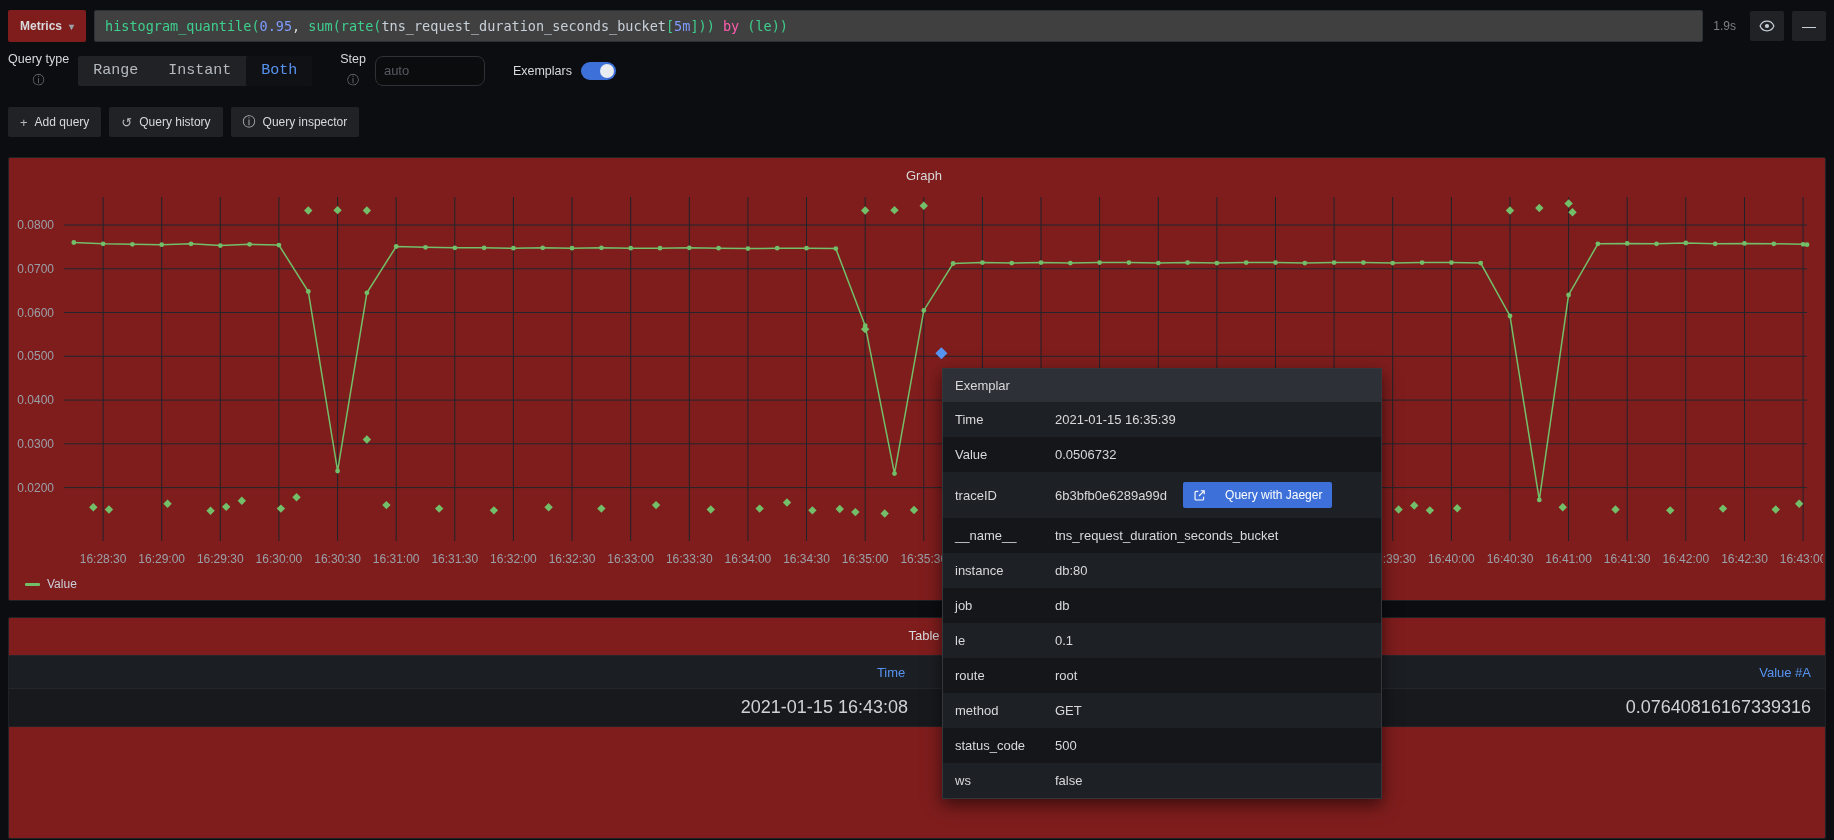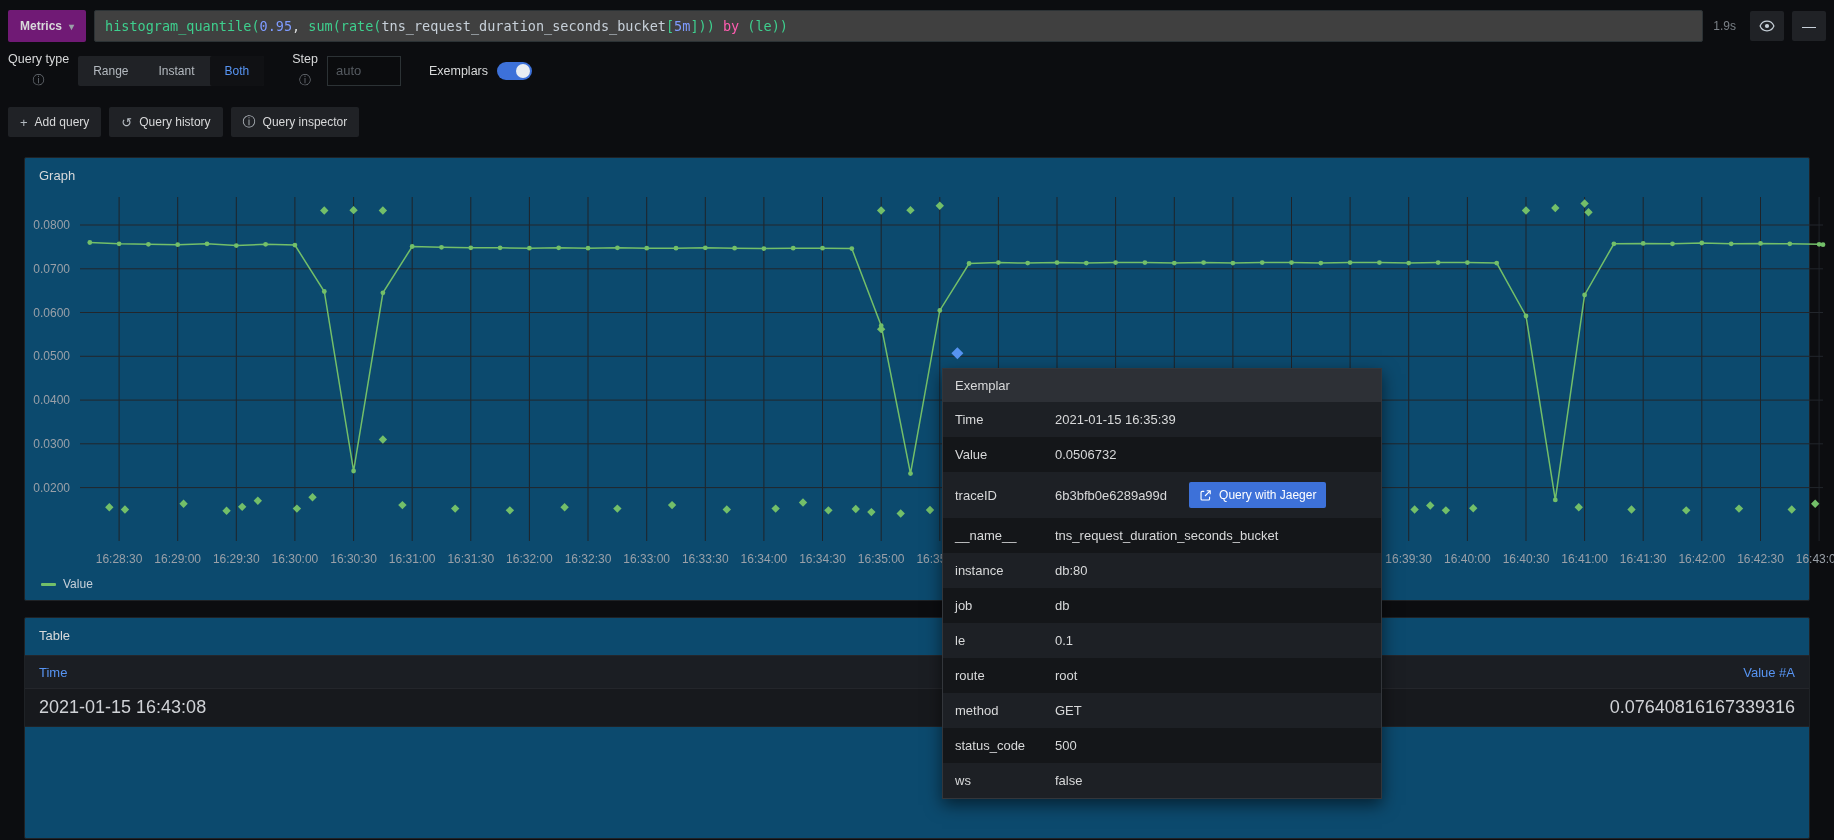--- a/index.html
+++ b/index.html
@@ -6,21 +6,21 @@
   html,body { margin:0; padding:0; }
   body {
     width:1834px; height:840px; position:relative; overflow:hidden;
     background:#0c0d10; color:#c7d0d9;
     font-family:"Liberation Sans", sans-serif; font-size:12px;
   }
   .query-section { padding:10px 8px 0 8px; }
   .row { display:flex; align-items:center; }
   .row1 { gap:8px; }
   .metrics-btn {
-    height:32px; background:#701a75; border:none; border-radius:2px;
+    height:32px; background:#7f1d1d; border:none; border-radius:2px;
     color:#d8d9da; font-weight:700; font-size:12px; display:flex;
     align-items:center; gap:7px; padding:0 12px; cursor:pointer;
     font-family:"Liberation Sans", sans-serif;
   }
   .chevron { color:#9aa0a8; font-size:10px; }
   .query-input {
     flex:1; height:32px; background:#404040; border:1px solid #2c3235;
     border-radius:2px; display:flex; align-items:center; padding:0 10px;
     font-family:"DejaVu Sans Mono", monospace; font-size:13.5px; white-space:pre;
     overflow:hidden; cursor:text;
@@ -31,38 +31,38 @@
     color:#c7d0d9; display:flex; align-items:center; justify-content:center;
     cursor:pointer; font-size:14px; font-family:"Liberation Sans", sans-serif;
   }
   .row2 { margin-top:10px; gap:9px; }
   .inline-label { color:#d8d9da; font-weight:500; display:flex; align-items:center; gap:6px; font-size:12.5px;flex-direction:column; }
   .spacer-sm { width:10px; }
   .info-icon { color:#6e7379; font-size:12px; cursor:pointer; }
   .radio-group { display:flex; background:#202226; border-radius:2px; height:30px; align-items:stretch; padding:0; }
   .radio-option {
     padding:0 15px; display:flex; align-items:center; color:#b4bac0;
-    font-size:12px; cursor:pointer; border-radius:2px;
+    font-size:15px; cursor:pointer; border-radius:2px;font-family:Liberation Mono, monospace;
   }
   .radio-option.selected { background:#101114; color:#5794f2; }
   .step-input {
-    width:74px; height:30px; background:#0b0c0e; border:1px solid #2c3235; border-radius:0;
+    width:110px; height:30px; background:#0b0c0e; border:1px solid #2c3235; border-radius:8px;
     color:#d8d9da; padding:0 8px; font-size:13px; font-family:"Liberation Sans", sans-serif;
   }
   .step-input::placeholder { color:#565b61; }
   .toggle { width:35px; height:18px; border-radius:9px; background:#3d71d9; position:relative; cursor:pointer; flex-shrink:0; }
   .toggle-knob { position:absolute; right:2px; top:2px; width:14px; height:14px; border-radius:50%; background:#e9edf2; }
   .row3 { margin-top:18px; gap:8px; }
   .toolbar-btn {
     height:30px; background:#202226; border:none; border-radius:2px; color:#d8d9da;
     font-size:12px; font-weight:500; display:flex; align-items:center; gap:7px;
     padding:0 12px; cursor:pointer; font-family:"Liberation Sans", sans-serif;
   }
   .btn-glyph { color:#b4bac0; font-size:13px; }
-  .panel { background:#0c4a6e; border:1px solid #1f2226; border-radius:2px; margin:0 24px; }
+  .panel { background:#7f1d1d; border:1px solid #1f2226; border-radius:2px; margin:0 8px;text-align:center; }
   .graph-panel { margin-top:20px; }
   .panel-title { font-size:13px; font-weight:500; color:#d8d9da; padding:10px 0 6px 14px; }
   svg.graph { display:block; }
   svg.graph text { font-family:"Liberation Sans", sans-serif; }
   .legend { display:flex; align-items:center; gap:7px; padding:2px 0 9px 16px; font-size:12px; color:#c7d0d9; }
   .legend-swatch { width:15px; height:3px; border-radius:1px; }
   .legend-name { cursor:pointer; }
   .table-panel { margin-top:16px; height:222px; overflow:hidden; }
   .table-header {
     display:flex; background:#1b1e23; border-top:1px solid #24262b; border-bottom:1px solid #24262b;
@@ -83,21 +83,21 @@
   }
   .tt-header { background:#2d3036; padding:9px 12px; font-weight:500; color:#d8d9da; }
   .tt-row { display:flex; padding:10px 12px; color:#d8d9da; align-items:center; }
   .tt-rows .tt-row:nth-child(odd) { background:#1d2025; }
   .tt-rows .tt-row:nth-child(even) { background:#141619; }
   .tt-label { width:100px; flex-shrink:0; font-weight:500; }
   .tt-value { flex:1; display:flex; align-items:center; gap:16px; word-break:break-all; }
   .jaeger-btn {
     background:#3d71d9; color:#ffffff; border:none; border-radius:2px; height:26px;
     padding:0 10px; font-size:12px; font-weight:500; display:flex; align-items:center;
-    gap:7px; white-space:nowrap; cursor:pointer; font-family:"Liberation Sans", sans-serif;margin-left:6px;
+    gap:19px; white-space:nowrap; cursor:pointer; font-family:"Liberation Sans", sans-serif;
   }
 </style>
 </head>
 <body>
 
 <div class="query-section">
   <div class="row row1">
     <button class="metrics-btn">
       <span>Metrics</span>
       <span class="chevron">▾</span>

